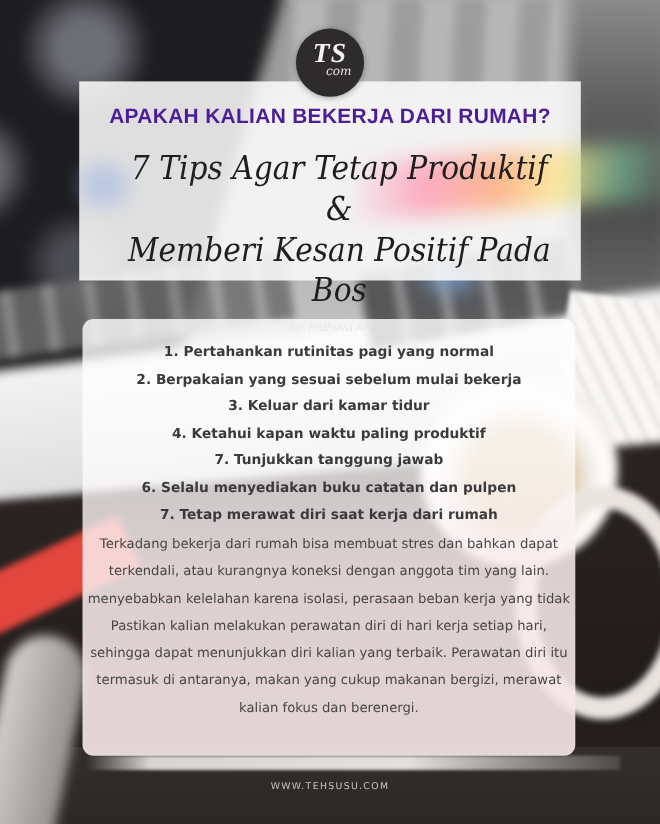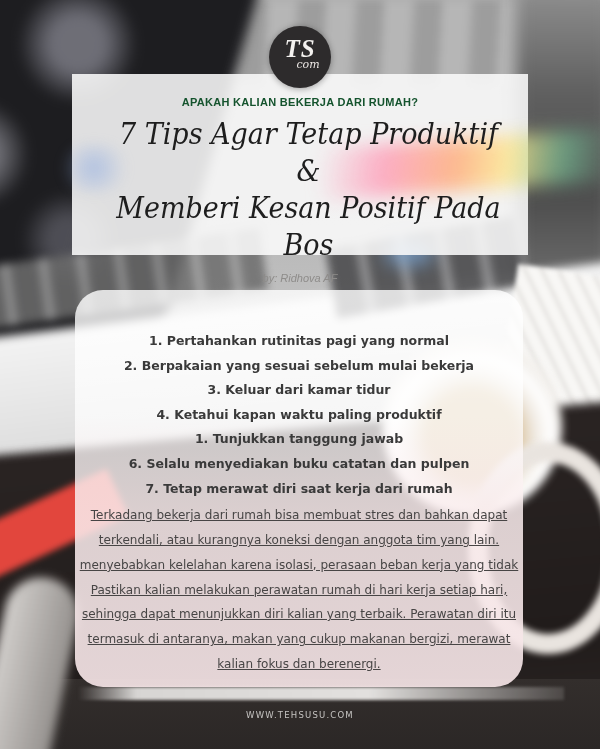--- a/index.html
+++ b/index.html
@@ -59,36 +59,36 @@
   
   .header-card { position:absolute; left:72px; top:74px; width:456px; height:181px;
     background:rgba(251,251,251,.88); z-index:10; text-align:center; }
   .flare { position:absolute; left:248px; top:64px; width:300px; height:52px; transform:rotate(-4deg);
     background:linear-gradient(100deg, rgba(255,150,180,0) 0%, rgba(255,150,180,.75) 22%,
       rgba(255,170,120,.8) 45%, rgba(255,230,140,.8) 62%, rgba(120,200,155,.6) 80%, rgba(120,200,155,0) 97%);
     filter:blur(9px); z-index:11; }
   .flare2 { position:absolute; left:-18px; top:70px; width:80px; height:48px; border-radius:50%;
     background:radial-gradient(circle, rgba(140,170,225,.55), rgba(140,170,225,0) 70%); filter:blur(6px); z-index:11; }
   .header-inner { position:relative; z-index:12; padding-top:22px; }
-  .h-question { font-family:"Liberation Sans", sans-serif; font-weight:bold; font-size:11px;
-    color:#14532d; letter-spacing:.3px; }
+  .h-question { font-family:"Liberation Sans", sans-serif; font-weight:bold; font-size:19px;
+    color:#4c1d95; letter-spacing:.3px; }
   .h-script { font-family:"DejaVu Serif", serif; font-style:italic; font-weight:500;
     font-size:30px; color:#1e1e1e; line-height:37px; transform:scaleX(.9); transform-origin:center; }
-  .h-script-wrap { margin-top:7px;padding-left:17px; }
+  .h-script-wrap { margin-top:17px;padding-left:17px; }
   .h-byline { font-family:"Liberation Sans", sans-serif; font-style:italic; font-size:11px;
     color:#8e8c8a; margin-top:9px; }
 
   
   .tips-card { position:absolute; left:75px; top:290px; width:448px; height:397px;
-    border-radius:28px; z-index:10; text-align:center; padding-top:39px;
+    border-radius:10px; z-index:10; text-align:center; padding-top:18px;
     background:linear-gradient(180deg, rgba(255,255,255,.80) 0%, rgba(255,255,255,.74) 32%,
       rgba(250,236,237,.86) 58%, rgba(245,228,230,.92) 100%); }
   .tip-line { font-size:12.5px; font-weight:600; color:#3a3a3a; line-height:24.6px; white-space:nowrap; }
   .para-block { margin-top:2px; }
-  .para-line { font-size:12px; font-weight:500; color:#474545; line-height:24.8px; white-space:nowrap;text-decoration:underline; }
+  .para-line { font-size:12px; font-weight:500; color:#474545; line-height:24.8px; white-space:nowrap; }
 
   
   .footer-text { position:absolute; left:0; right:0; top:710px; z-index:12; text-align:center;
     font-size:8.5px; letter-spacing:1.2px; color:#c6c4c2; font-weight:500; }
 </style>
 </head>
 <body>
 
 <div class="canvas">
 
@@ -127,30 +127,30 @@
       </div>
       <div class="h-byline">by: Ridhova AF</div>
     </div>
   </div>
 
   <div class="tips-card">
     <div class="tip-line">1. Pertahankan rutinitas pagi yang normal</div>
     <div class="tip-line">2. Berpakaian yang sesuai sebelum mulai bekerja</div>
     <div class="tip-line">3. Keluar dari kamar tidur</div>
     <div class="tip-line">4. Ketahui kapan waktu paling produktif</div>
-    <div class="tip-line">1. Tunjukkan tanggung jawab</div>
+    <div class="tip-line">7. Tunjukkan tanggung jawab</div>
     <div class="tip-line">6. Selalu menyediakan buku catatan dan pulpen</div>
     <div class="tip-line">7. Tetap merawat diri saat kerja dari rumah</div>
     <div class="para-block">
       <div class="para-line">Terkadang bekerja dari rumah bisa membuat stres dan bahkan dapat</div>
       <div class="para-line">terkendali, atau kurangnya koneksi dengan anggota tim yang lain.</div>
       <div class="para-line">menyebabkan kelelahan karena isolasi, perasaan beban kerja yang tidak</div>
     </div>
     <div>
-      <div class="para-line">Pastikan kalian melakukan perawatan rumah di hari kerja setiap hari,</div>
+      <div class="para-line">Pastikan kalian melakukan perawatan diri di hari kerja setiap hari,</div>
       <div class="para-line">sehingga dapat menunjukkan diri kalian yang terbaik. Perawatan diri itu</div>
       <div class="para-line">termasuk di antaranya, makan yang cukup makanan bergizi, merawat</div>
       <div class="para-line">kalian fokus dan berenergi.</div>
     </div>
   </div>
 
   <div class="footer-text">WWW.TEHSUSU.COM</div>
 
 </div>
 

